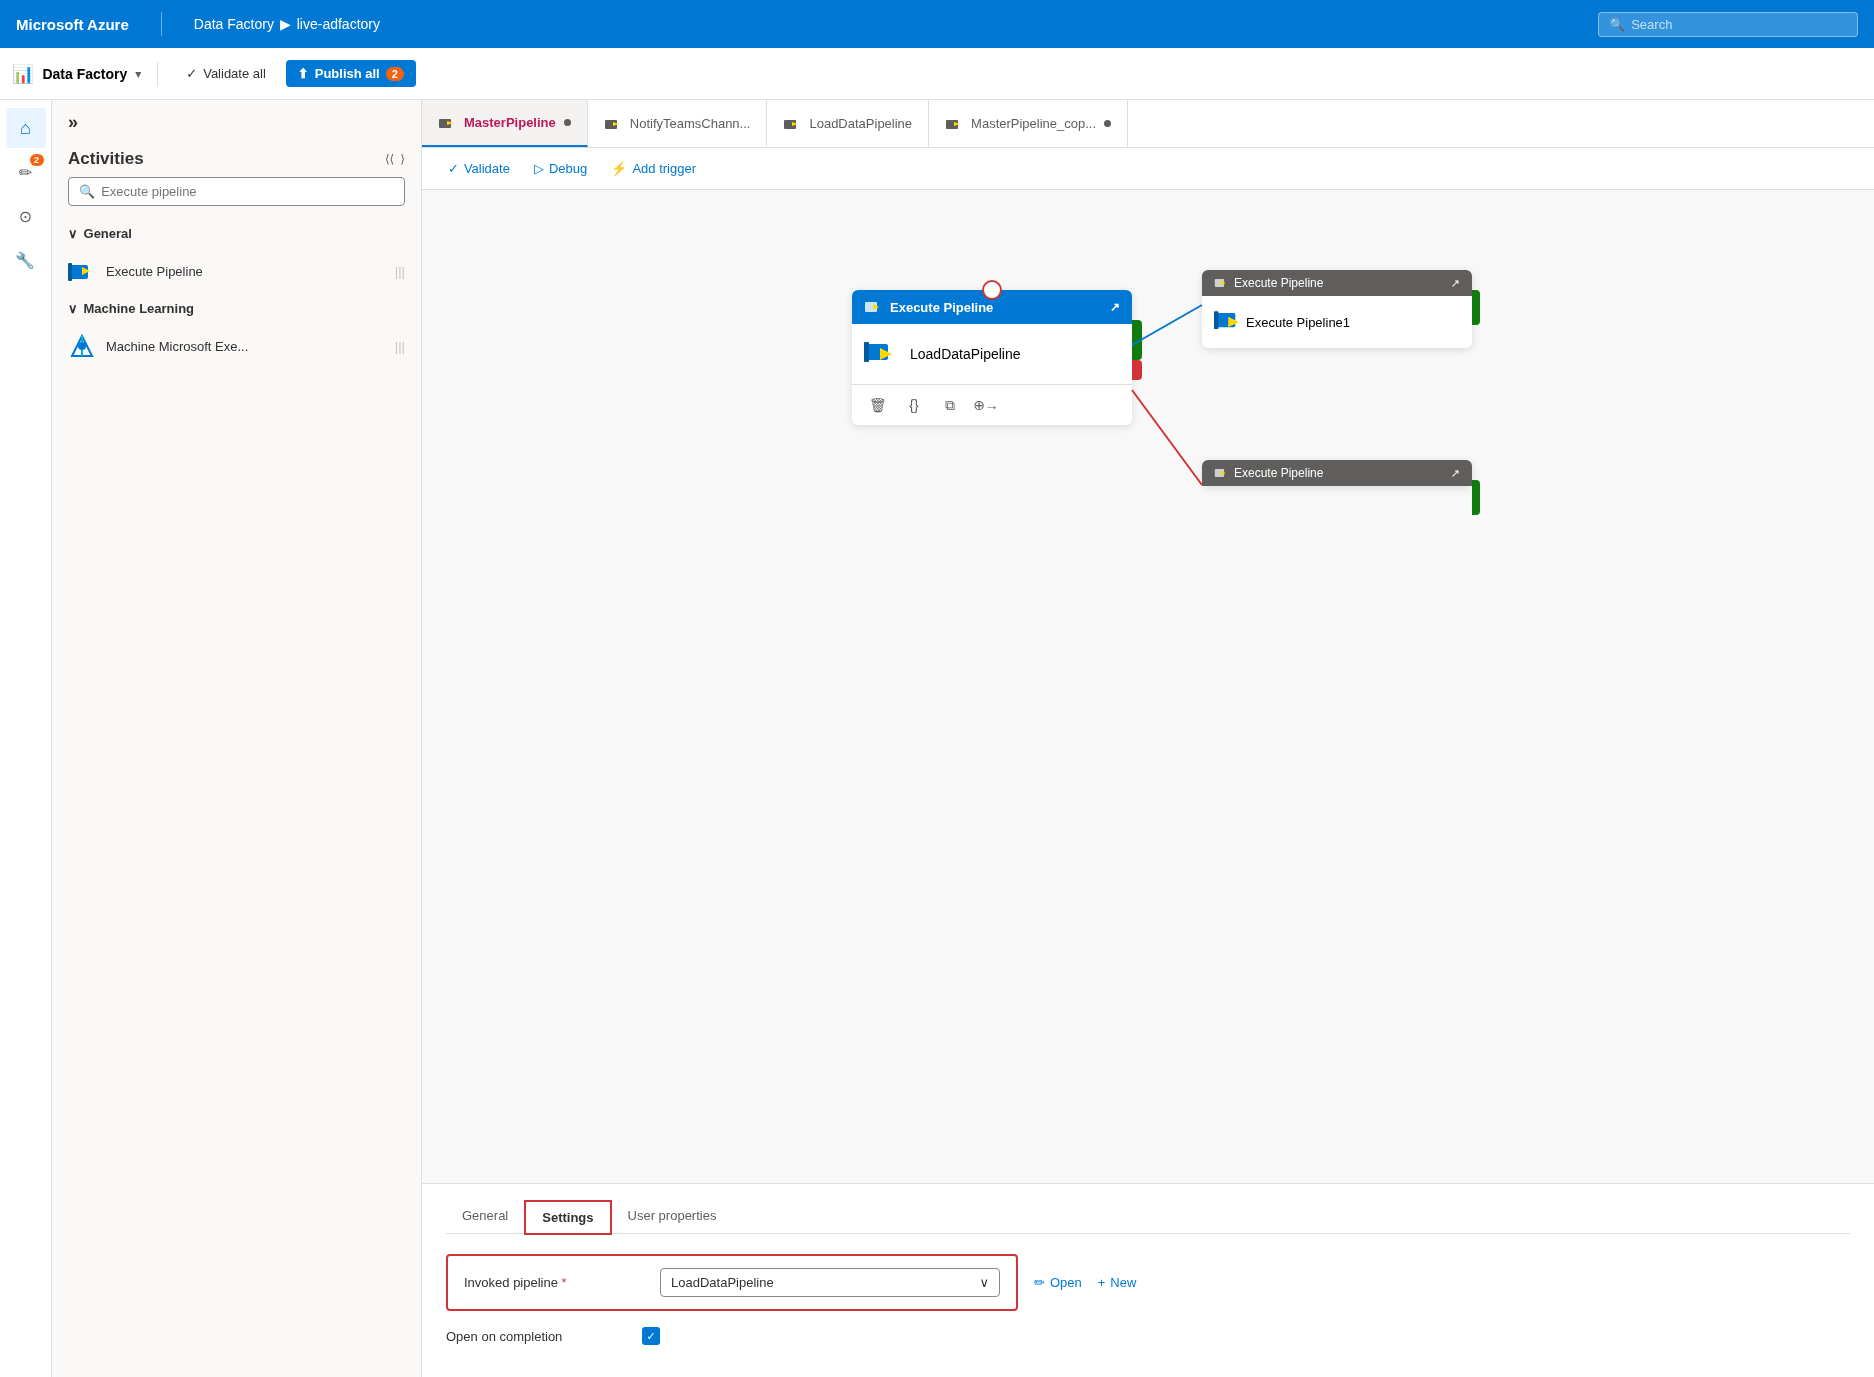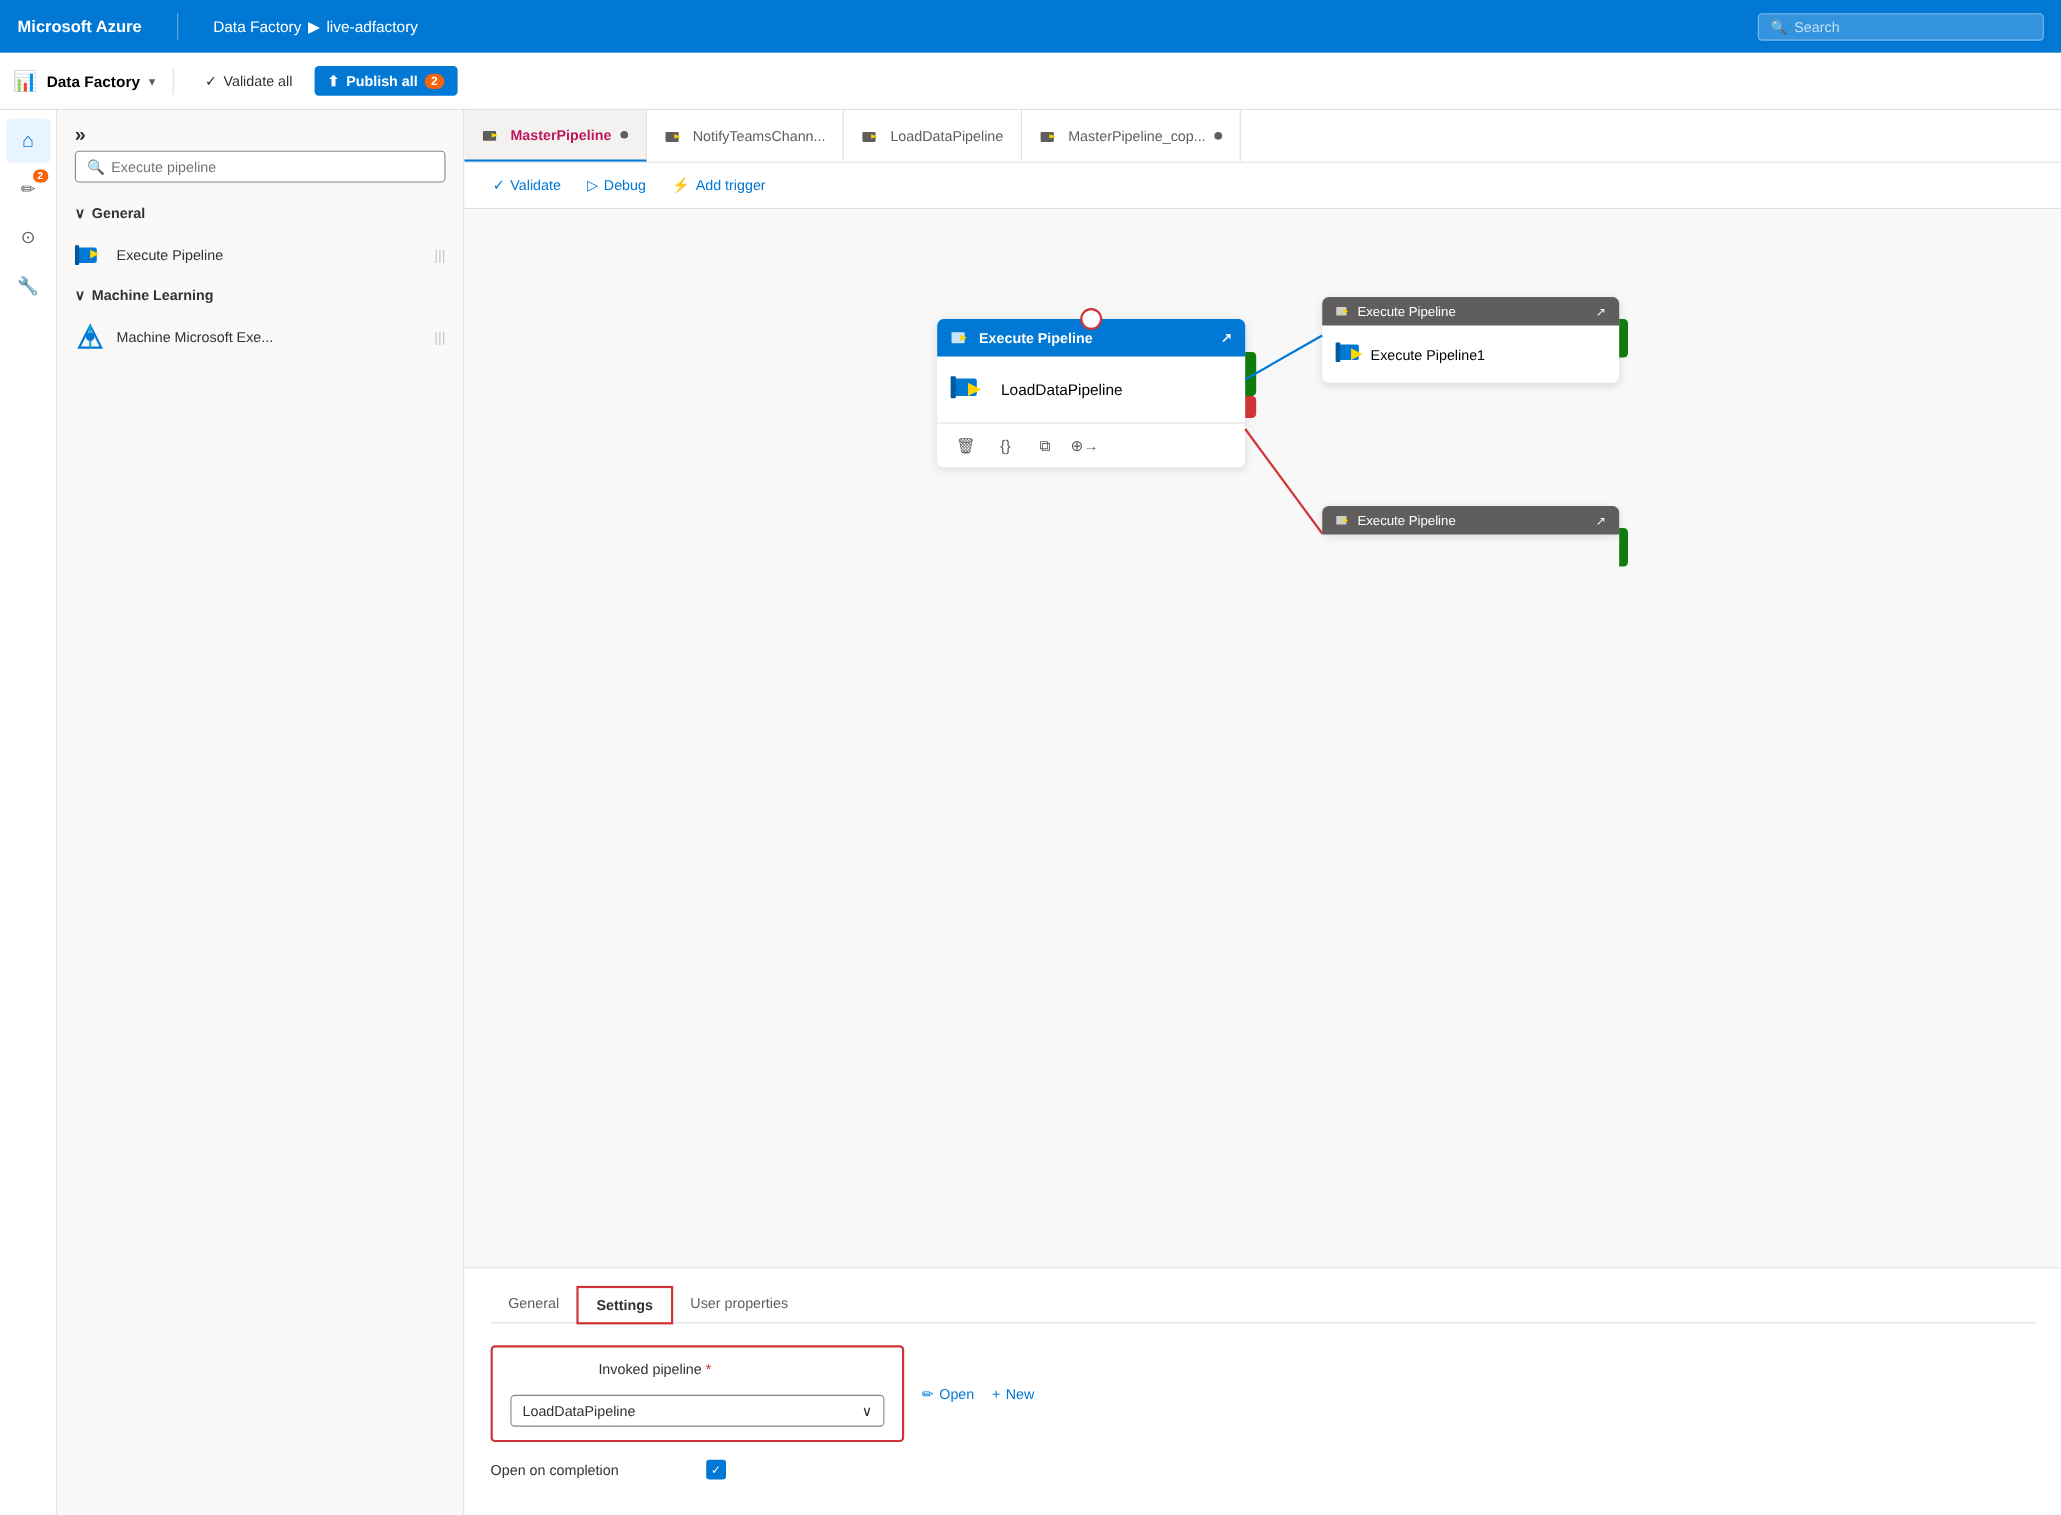--- a/index.html
+++ b/index.html
@@ -512,20 +512,27 @@
     <div class="icon-sidebar-btn">
       <span style="font-size:16px;">🔧</span>
     </div>
   </div>
 
   <div class="activities-panel">
 
     <div style="display:flex;align-items:center;padding:8px 8px 0;gap:4px;">
       <span style="font-size:18px;color:#323130;font-weight:600;padding:4px 8px;cursor:pointer;">»</span>
     </div>
+    <div class="activities-header">
+      <span class="activities-title">Activities</span>
+      <div class="activities-controls">
+        <span class="expand-collapse">⟨⟨</span>
+        <span class="expand-collapse">⟩</span>
+      </div>
+    </div>
     <div class="activities-search">
       <span style="color:#605e5c;">🔍</span>
       <input type="text" placeholder="Execute pipeline" style="">
     </div>
 
     <div class="section-header">
       <span>∨</span>
       <span>General</span>
     </div>
     <div class="activity-item">
@@ -698,21 +705,21 @@
         </div>
         <div class="bottom-tab" style="border:2px solid #d13438;border-radius:0;font-weight:600;color:#323130;margin-bottom:-2px;">
           <span>Settings</span>
         </div>
         <div class="bottom-tab">
           <span>User properties</span>
         </div>
       </div>
 
       <div class="settings-row">
-        <div style="border:2px solid #d13438;border-radius:4px;padding:12px 16px;display:inline-flex;align-items:center;gap:16px;flex-direction:column;">
+        <div style="border:2px solid #d13438;border-radius:4px;padding:12px 16px;display:inline-flex;align-items:center;gap:16px;">
           <span class="settings-label">
             <span>Invoked pipeline</span>
             <span class="required"> *</span>
           </span>
           <div class="settings-select">
             <span>LoadDataPipeline</span>
             <span>∨</span>
           </div>
         </div>
         <div class="settings-actions">

